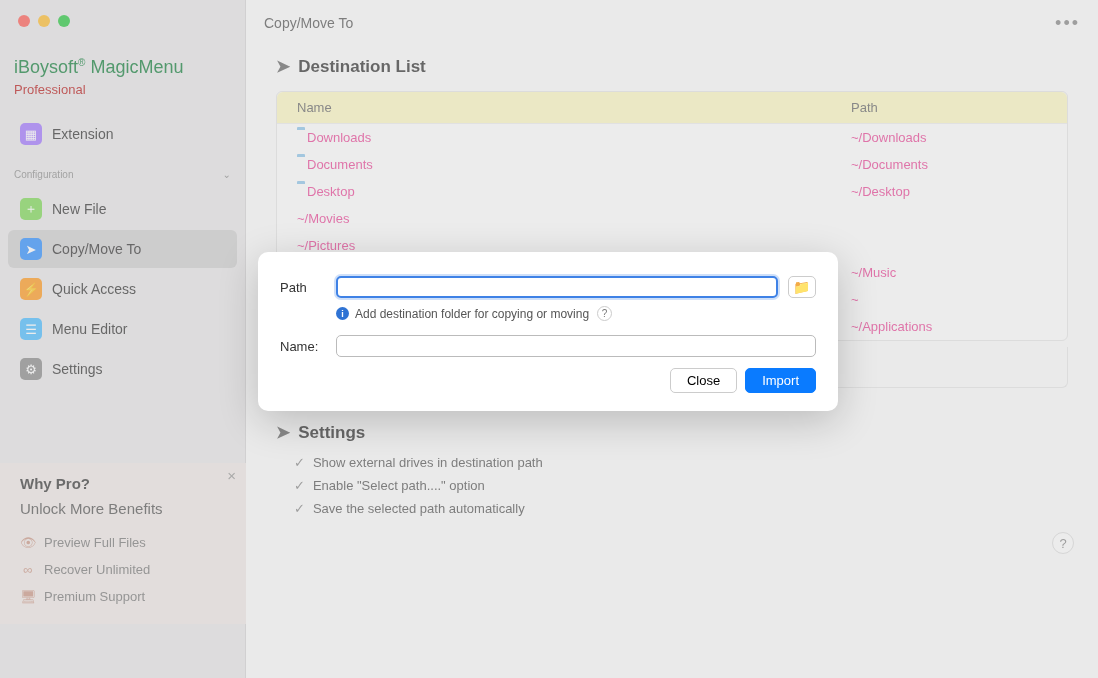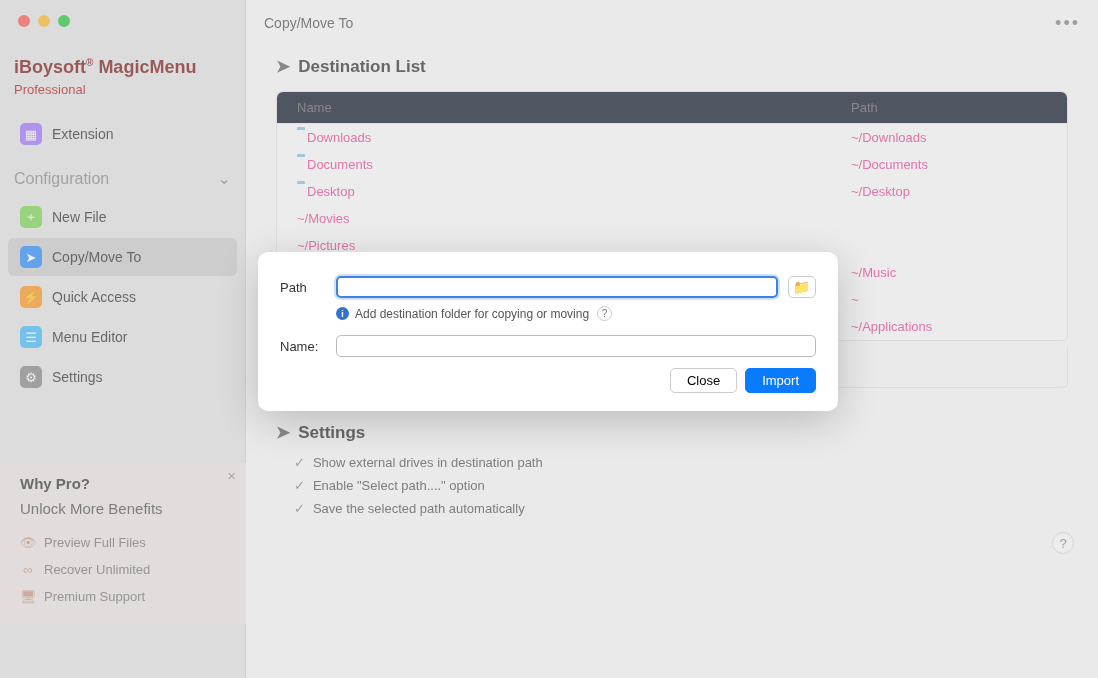--- a/index.html
+++ b/index.html
@@ -5,53 +5,53 @@
 * { box-sizing: border-box; margin: 0; padding: 0; }
 body { font-family: -apple-system, BlinkMacSystemFont, "Segoe UI", Helvetica, Arial, sans-serif; font-size: 13px; color: #333; background: #fff; width: 1098px; height: 678px; overflow: hidden; position: relative; }
 
 
 .sidebar { position: absolute; left: 0; top: 0; width: 246px; height: 100%; background: #e8e7e8; border-right: 1px solid #d6d5d6; }
 .traffic { display: flex; gap: 8px; padding: 15px 0 0 18px; }
 .traffic span { width: 12px; height: 12px; border-radius: 50%; }
 .traffic .red { background: #ff5f57; }
 .traffic .yellow { background: #ffbd2e; }
 .traffic .green { background: #28c840; }
-.app-title { padding: 30px 14px 4px 14px; font-size: 18px; font-weight: 700; color: #7f1d1d; }
+.app-title { padding: 30px 14px 4px 14px; font-size: 18px; font-weight: 400; color: #15803d; }
 .app-title sup { font-size: 10px; }
 .app-sub { padding: 0 14px 16px 14px; font-size: 13px; color: #b91c1c; }
 
 .sidebar-item { display: flex; align-items: center; gap: 10px; padding: 8px 12px; margin: 2px 8px; border-radius: 6px; font-size: 14px; color: #333; cursor: pointer; }
 .sidebar-item.selected { background: #d0cfd0; }
 .sidebar-icon { width: 22px; height: 22px; border-radius: 5px; display: flex; align-items: center; justify-content: center; color: #fff; font-size: 13px; }
 .ic-ext { background: #a177ff; }
 .ic-new { background: #7ed957; }
 .ic-copy { background: #2f8fff; }
 .ic-quick { background: #ff9a1f; }
 .ic-menu { background: #4bbcff; }
 .ic-set { background: #8a8a8a; }
 
-.config-head { display:flex; align-items:center; justify-content:space-between; padding: 14px 14px 8px 14px; color: #8e8e8e; font-size: 16px; }
+.config-head { display:flex; align-items:center; justify-content:space-between; padding: 14px 14px 8px 14px; color: #8e8e8e; font-size: 10px; }
 
 .promo { position: absolute; left: 0; bottom: 54px; width: 246px; background: #f0e8e6; padding: 12px 20px 14px 20px; }
 .promo .close-x { position:absolute; right:10px; top:4px; color:#999; cursor:pointer; font-size:15px; }
 .promo h3 { font-size: 15px; font-weight: 600; color: #3a3a3a; margin-bottom: 8px; }
 .promo .sub { font-size: 15px; color: #555; margin-bottom: 12px; }
 .promo-item { display:flex; align-items:center; gap:8px; padding:6px 0; color:#7a7a7a; font-size:13px;}
 .promo-icon { width:16px; text-align:center; color:#c98; }
 
 
 .main { position:absolute; left:246px; top:0; right:0; bottom:0; background:#fcfcfc; }
 .topbar { display:flex; align-items:center; justify-content:space-between; height:46px; padding:0 18px; font-size:14px; color:#555; }
 .dots { color:#888; letter-spacing:2px; font-size:18px; }
 
 .section-head { display:flex; align-items:center; gap:8px; padding:10px 30px 8px 30px; font-size:17px; font-weight:600; color:#333; }
 .arrow-ico { color:#666; }
 
 .tablewrap { margin: 6px 30px 0 30px; border:1px solid #e6e6e6; border-radius:6px; background:#fff; }
-.thead { display:flex; padding:8px 20px; color:#666; font-size:13px; border-bottom:1px solid #eee; background:#0f172a; border-radius:6px 6px 0 0;}
+.thead { display:flex; padding:8px 20px; color:#666; font-size:13px; border-bottom:1px solid #eee; background:#fef9c3; border-radius:6px 6px 0 0;}
 .col-name { flex:0 0 554px; }
 .col-path { flex:1; }
 .trow { display:flex; align-items:center; padding:6px 20px; font-size:13px; color:#ec4899; }
 .fold-ico { width:18px; height:14px; background:#90c7ec; border-radius:2px; margin-right:10px; position:relative; }
 .fold-ico::before { content:''; position:absolute; top:-3px; left:0; width:8px; height:3px; background:#90c7ec; border-radius:1px 1px 0 0; }
 
 .tfoot { display:flex; align-items:center; gap:4px; margin: 6px 30px 0 30px; padding:6px 10px; border:1px solid #e6e6e6; border-top:none; border-radius:0 0 6px 6px; background:#fcfcfc; }
 .tf-btn { width:22px; height:20px; display:flex; align-items:center; justify-content:center; color:#888; cursor:pointer; }
 .tf-plus { border:2.5px solid #e63434; border-radius:6px; width:30px; height:28px; color:#888; font-size:16px; }
 .tf-sep { width:1px; height:16px; background:#ddd; margin:0 4px; }

